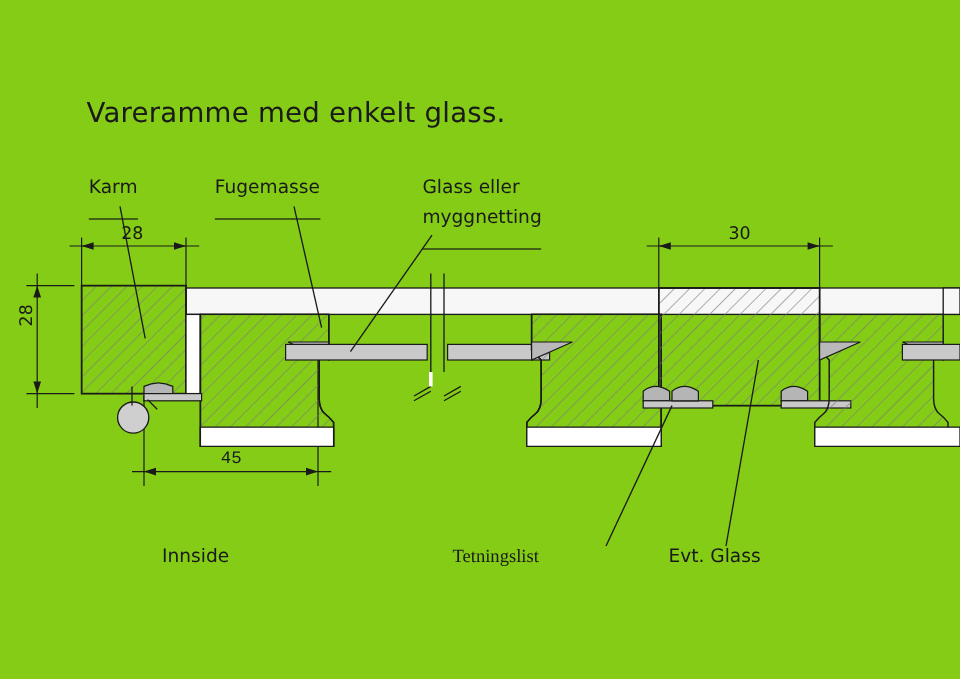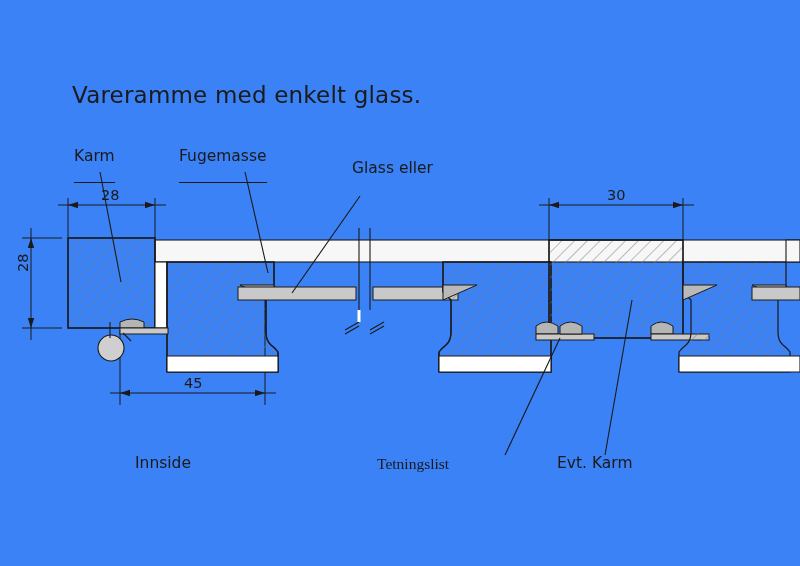--- a/index.html
+++ b/index.html
@@ -7,21 +7,21 @@
     padding: 0;
     background: #ffffff;
   }
   body {
     font-family: "DejaVu Sans", sans-serif;
   }
   #stage {
     position: relative;
     width: 800px;
     height: 566px;
-    background: #3b82f6;
+    background: #84cc16;
     overflow: hidden;
   }
   svg.drawing {
     position: absolute;
     left: 0;
     top: 0;
     width: 800px;
     height: 566px;
   }
   .txt {
@@ -155,24 +155,25 @@
       <line x1="505" y1="455" x2="560" y2="338"></line>
 
       <line x1="605" y1="455" x2="632" y2="300"></line>
     </g>
   </svg>
 
   <div class="txt title" style="left:72px; top:82px;">Vareramme med enkelt glass.</div>
 
   <div class="txt label underline" style="left:74px; top:148px;">Karm</div>
   <div class="txt label underline" style="left:179px; top:148px;">Fugemasse</div>
-  <div class="txt label" style="left:352px; top:160px;">Glass eller</div>
+  <div class="txt label" style="left:352px; top:148px;">Glass eller</div>
+  <div class="txt label underline" style="left:352px; top:173px;">myggnetting</div>
 
   <div class="txt label" style="left:135px; top:455px;">Innside</div>
   <div class="txt label" style="left:377px; top:455px;font-family:Liberation Serif, serif;">Tetningslist</div>
-  <div class="txt label" style="left:557px; top:455px;">Evt. Karm</div>
+  <div class="txt label" style="left:557px; top:455px;">Evt. Glass</div>
 
   <div class="txt dim" style="left:101px; top:187px;">28</div>
   <div class="txt dim" style="left:15px; top:272px; transform:rotate(-90deg); transform-origin:left top;">28</div>
-  <div class="txt dim" style="left:184px; top:375px;">45</div>
+  <div class="txt dim" style="left:184px; top:375px;font-family:Liberation Mono, monospace;">45</div>
   <div class="txt dim" style="left:607px; top:187px;">30</div>
 
 </div>
 
 </body></html>

